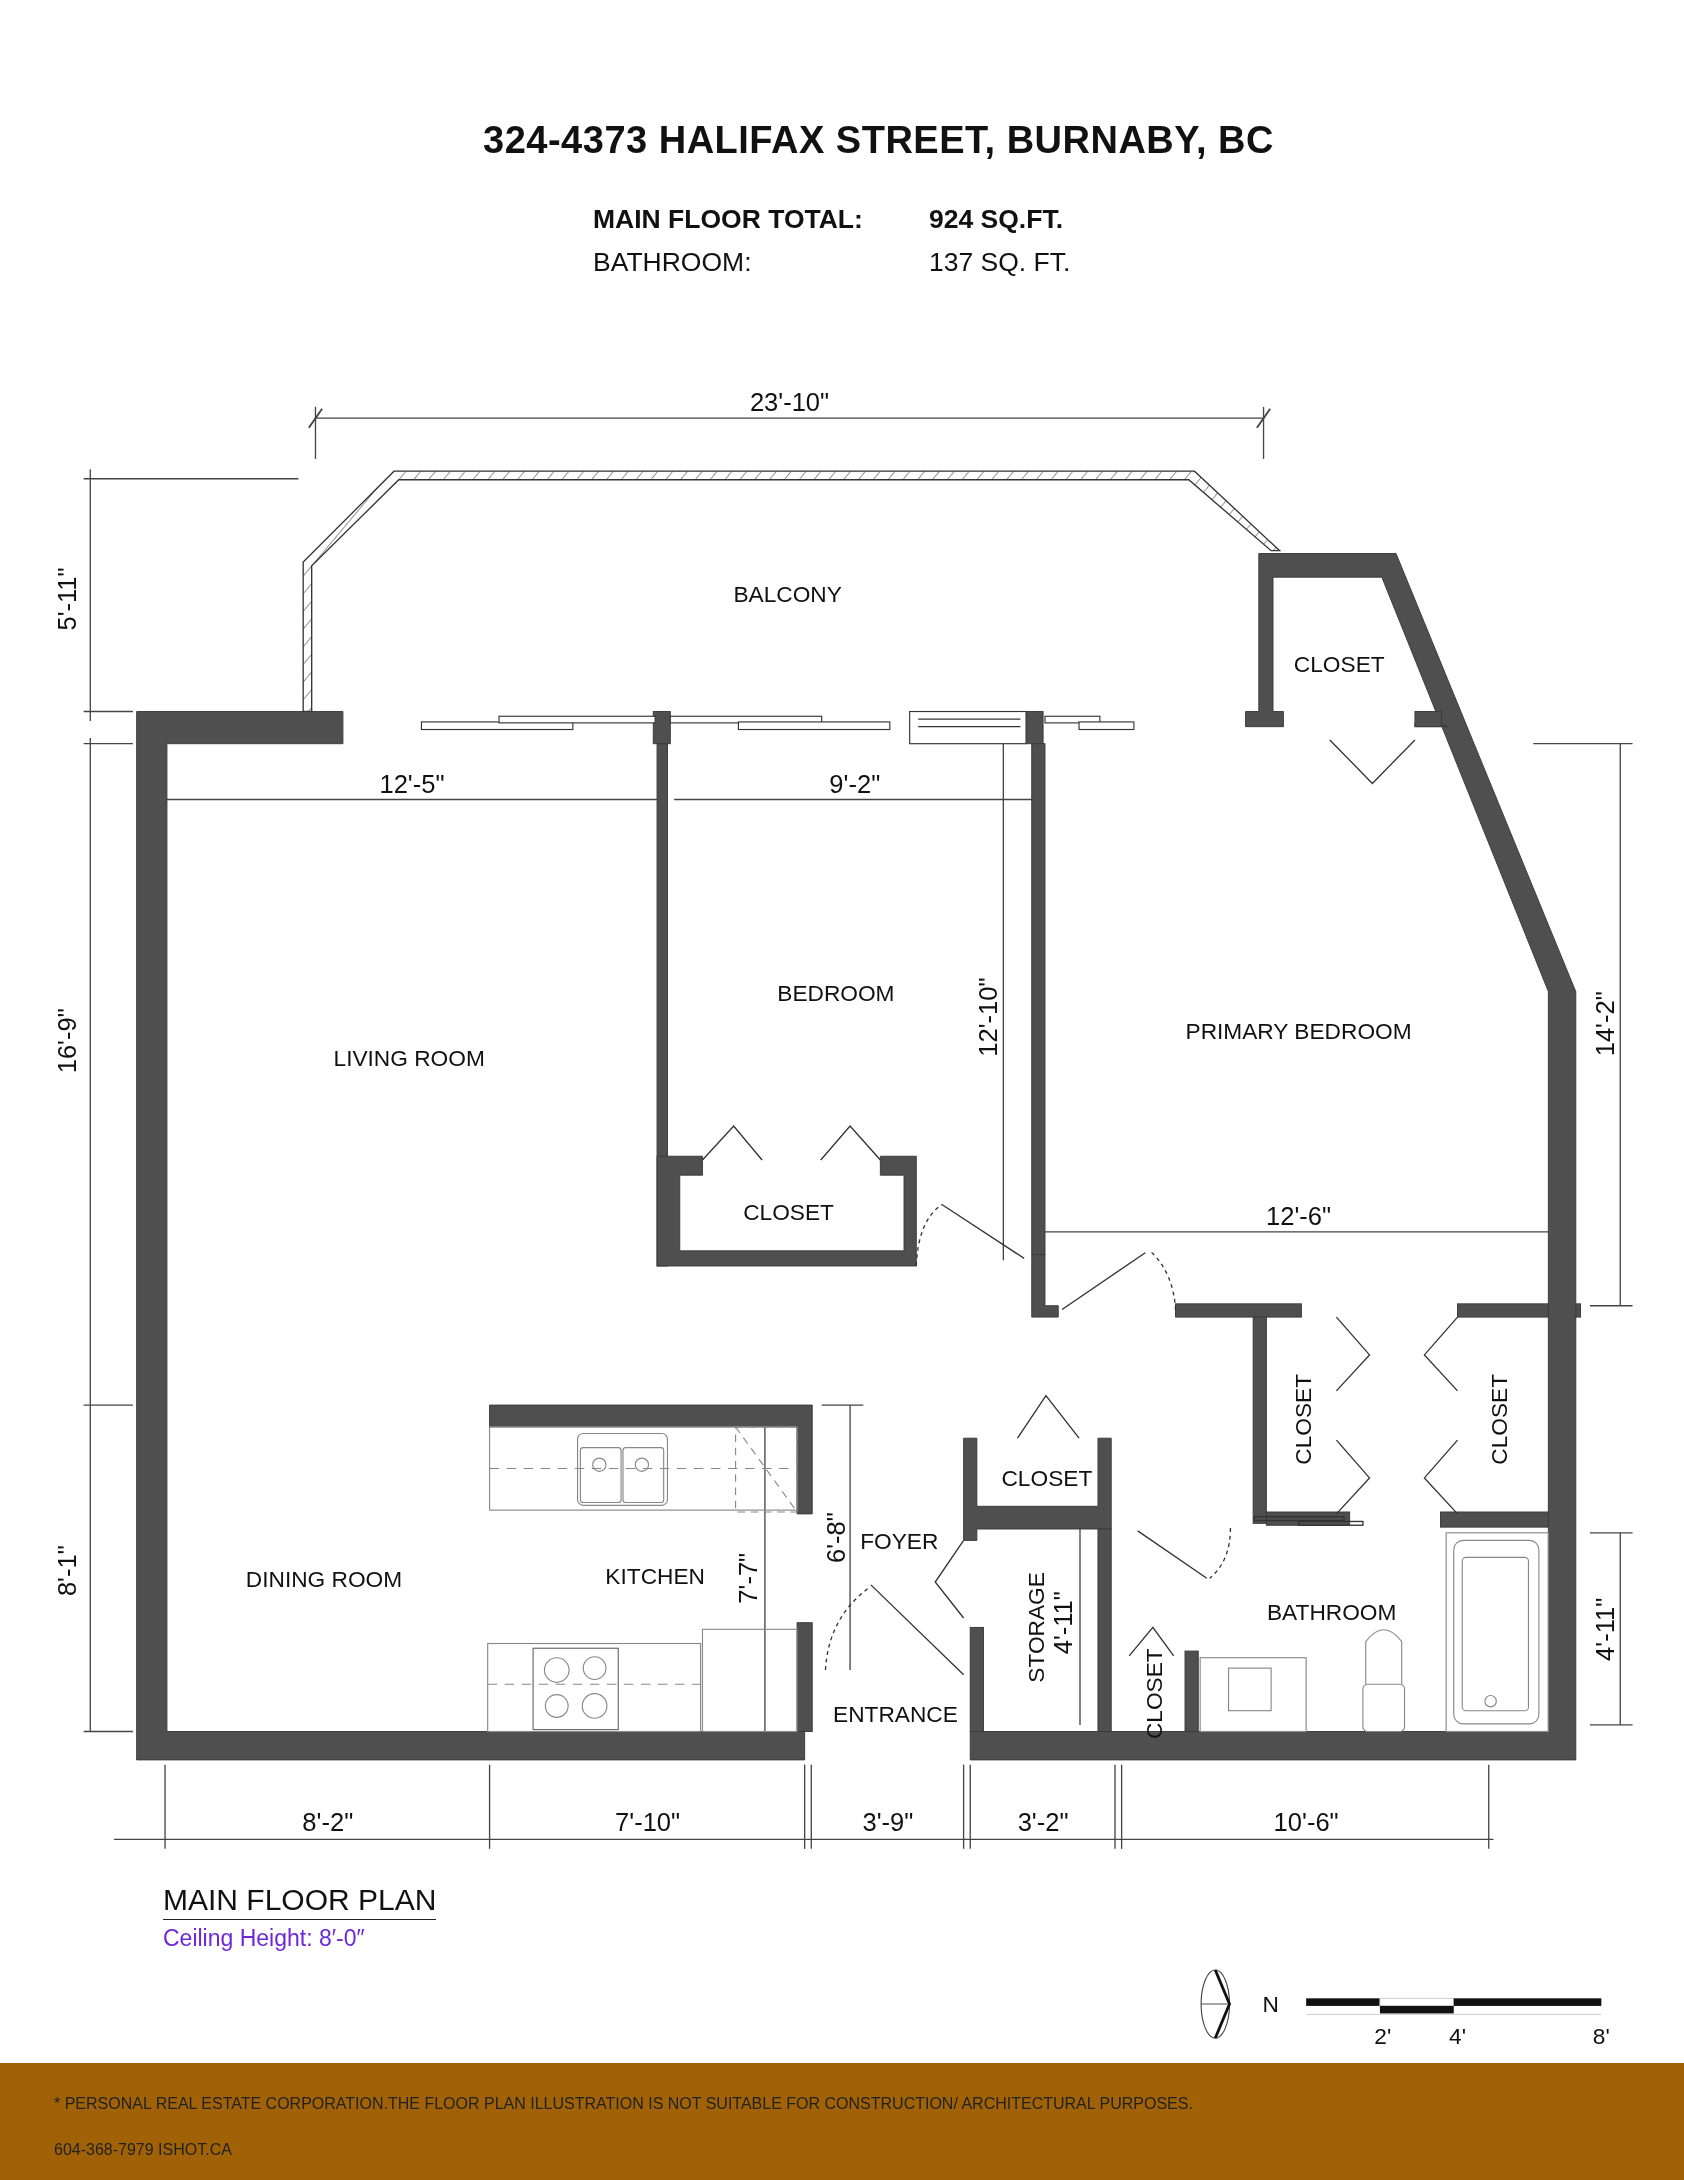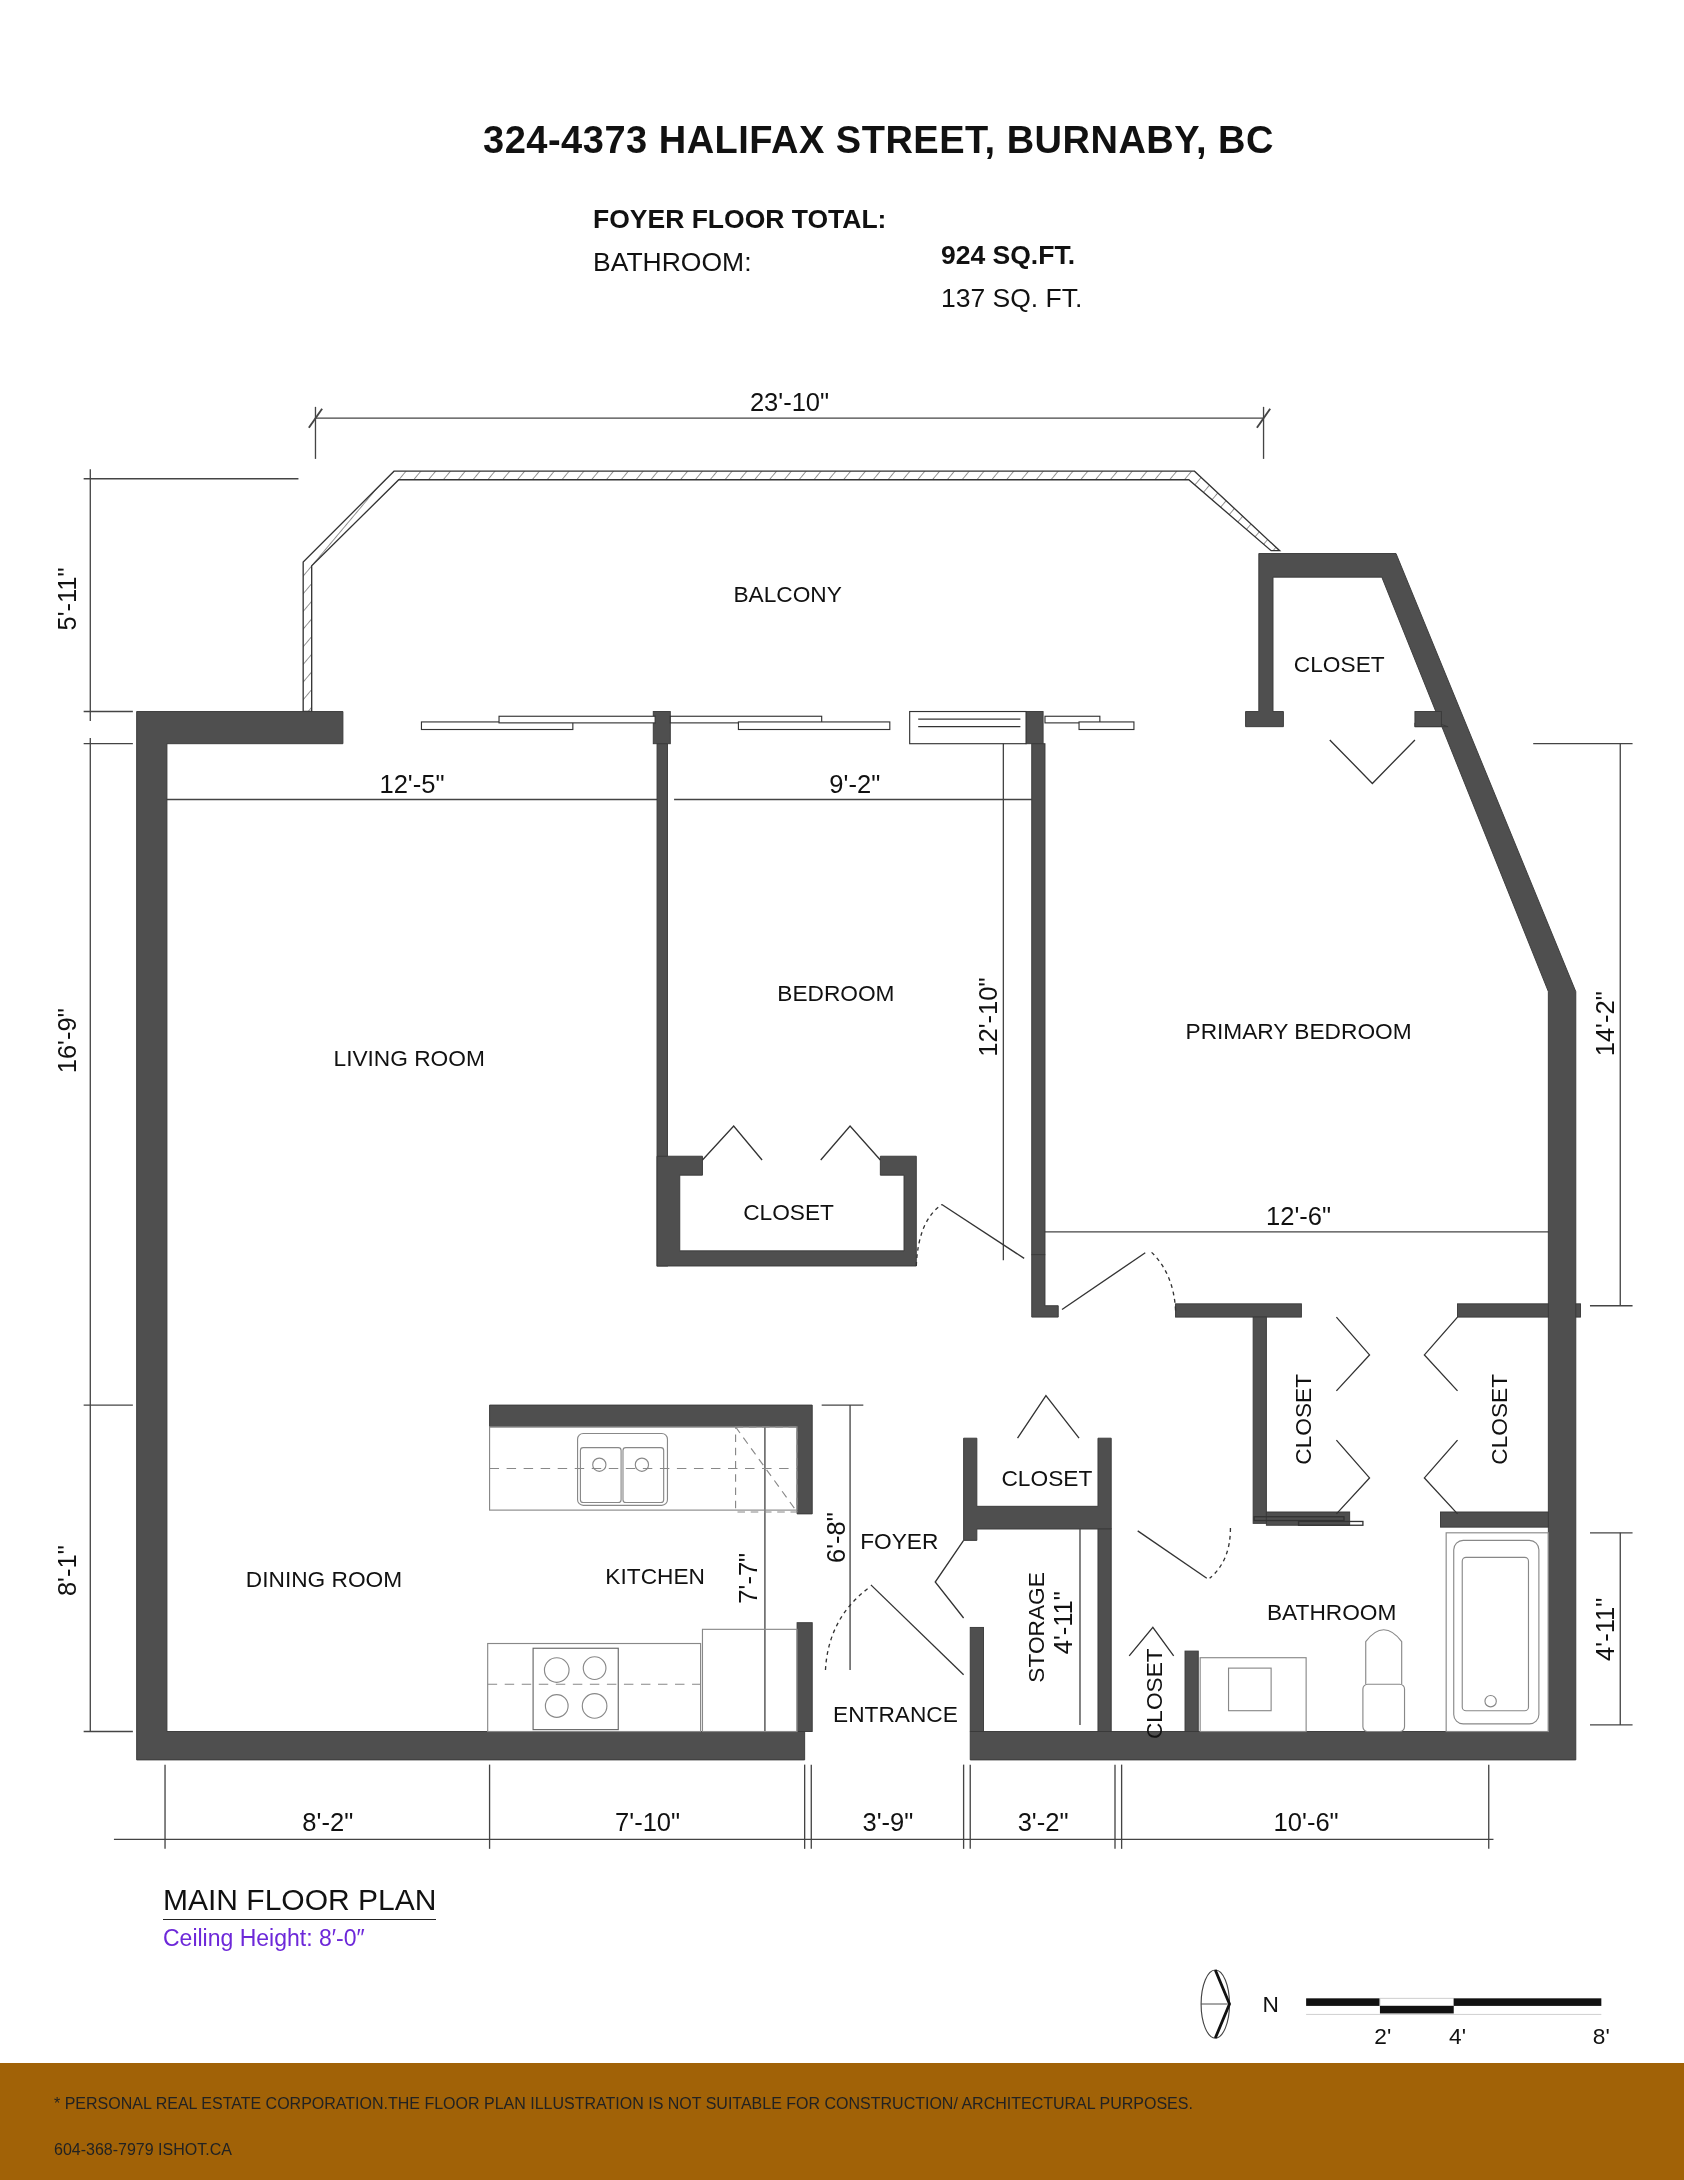--- a/index.html
+++ b/index.html
@@ -1,36 +1,36 @@
 <!DOCTYPE html>
 <html style="font-size:15px"><head>
 <meta charset="utf-8">
 <style>
   html, body { margin:0; padding:0; background:#ffffff; }
   body { width:1685px; height:2180px; position:relative; overflow:hidden; font-family:"Liberation Sans", sans-serif; color:#111; }
   .title { position:absolute; left:0; width:1685px; top:119px; text-align:center; font-family:"Liberation Sans", sans-serif; font-weight:bold; font-size:38px; letter-spacing:0.5px; color:#111;padding-left:36px; }
   .area-row { position:absolute; font-size:26.5px; color:#111; }
   .area-row .lbl { position:absolute; left:0; white-space:nowrap; }
-  .area-row .val { position:absolute; left:348px; white-space:nowrap;margin-top:36px; }
+  .area-row .val { position:absolute; left:336px; white-space:nowrap; }
   .area-row.bold { font-weight:bold; }
   svg.plan { position:absolute; left:0; top:0; }
   .room { font-family:"Liberation Sans", sans-serif; font-size:24px; fill:#111; }
   .dim { font-family:"Liberation Sans", sans-serif; font-size:27px; fill:#111; }
   .plan-title { position:absolute; left:163px; top:1883px; font-size:30px; color:#111; border-bottom:1.9px solid #222; padding-bottom:1.9px; white-space:nowrap;text-align:right; }
   .plan-sub { position:absolute; left:163px; top:1925px; font-size:23px; color:#6d28d9; white-space:nowrap; }
   .footer { position:absolute; left:0; top:2063px; width:1685px; height:117px; background:#a16207; }
   .footer .line { position:absolute; left:54px; font-size:16px; color:#222; white-space:nowrap; }
 </style>
 </head>
 <body>
 
 <div class="title">324-4373 HALIFAX STREET, BURNABY, BC</div>
 
 <div class="area-row bold" style="left:593px; top:204px;">
-  <span class="lbl">FOYER FLOOR TOTAL:</span>
+  <span class="lbl">MAIN FLOOR TOTAL:</span>
   <span class="val">924 SQ.FT.</span>
 </div>
 <div class="area-row" style="left:593px; top:247px;">
   <span class="lbl">BATHROOM:</span>
   <span class="val">137 SQ. FT.</span>
 </div>
 
 <svg class="plan" width="1685" height="2180" viewBox="0 0 1780 2304">
   <defs>
     <pattern id="hatch" width="12" height="12" patternUnits="userSpaceOnUse" patternTransform="rotate(40)">

